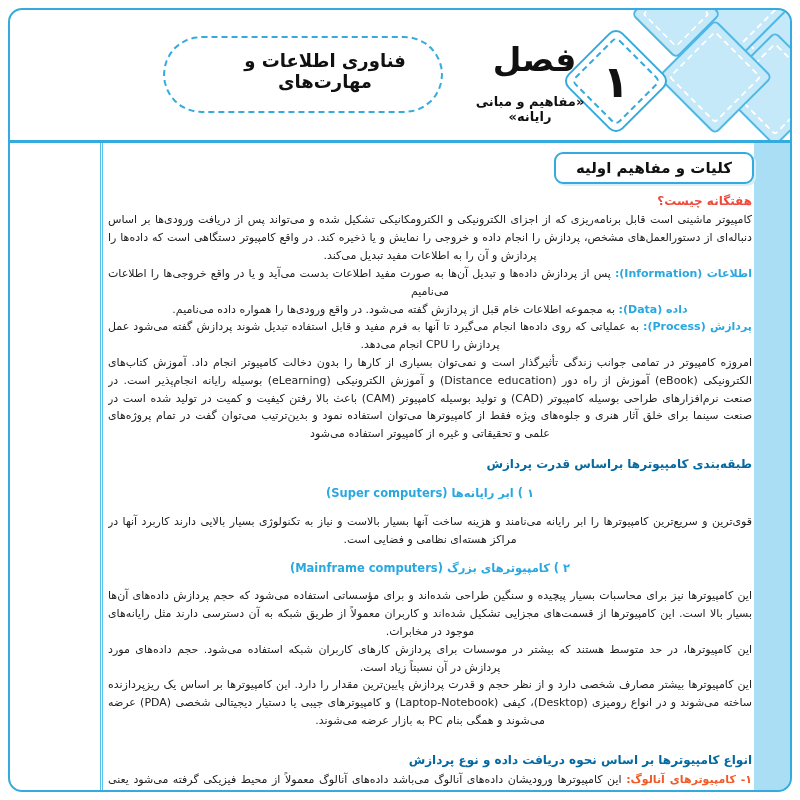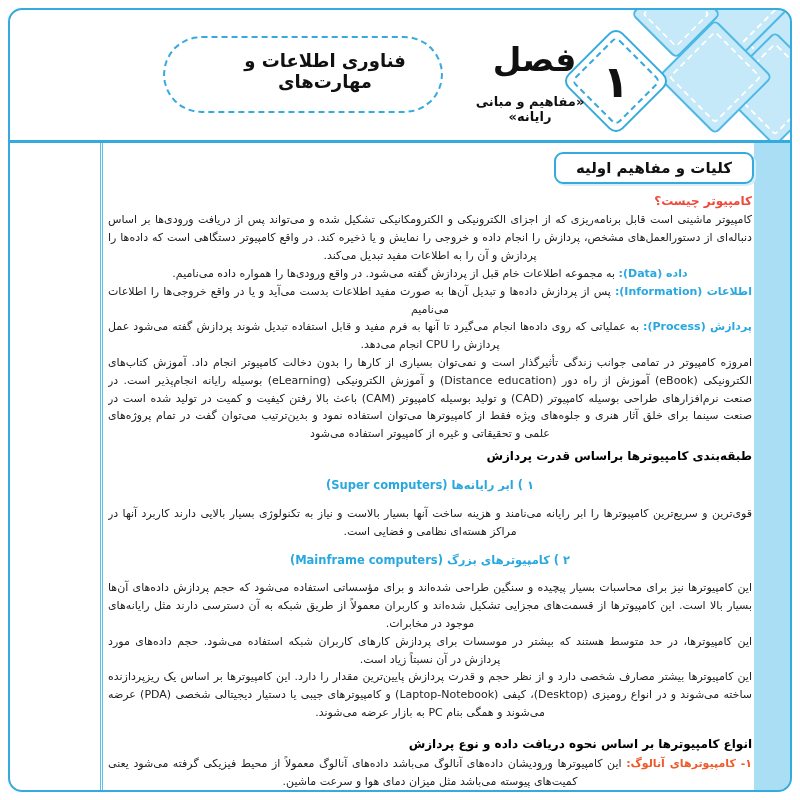--- a/index.html
+++ b/index.html
@@ -84,22 +84,22 @@
     position:absolute; top:192px; bottom:12px; left:108px; right:48px;
     direction:rtl; color:#1d1d1f; font-size:11px; line-height:1.62;
     z-index:3; overflow:hidden;
   }
   .content p { margin:0; text-align:justify; text-align-last:center; }
   .content .h-red {
     color:#ee4a3b; font-weight:bold; font-size:12px; text-align:right;
     text-align-last:right; margin:0;
   }
   .content .h-blue {
-    color:#000000; font-weight:bold; font-size:12px; text-align:right;
-    text-align-last:right; margin:4px 0 1px;
+    color:#0369a1; font-weight:bold; font-size:12px; text-align:right;
+    text-align-last:right; margin:12px 0 1px;
   }
   .content .sub-blue {
     color:#29a8e0; font-weight:bold; font-size:11.5px; text-align:center;
     text-align-last:center; margin:10px 0;
   }
   .term { color:#29a8e0; font-weight:bold; }
   .num-orange { color:#f05a28; font-weight:bold; }
   .gap-md { height:9px; }
 </style>
 </head>
@@ -141,25 +141,25 @@
 
   <div class="side-band"></div>
   <div class="left-rule"></div>
 
   <div class="section-title-wrap">
     <div class="section-title">کلیات و مفاهیم اولیه</div>
   </div>
 
   <div class="content">
 
-    <p class="h-red">کامپیوتر چیست؟</p>
+    <p class="h-red">هفتگانه چیست؟</p>
     <p>کامپیوتر ماشینی است قابل برنامه‌ریزی که از اجزای الکترونیکی و الکترومکانیکی تشکیل شده و می‌تواند پس از دریافت ورودی‌ها بر اساس دنباله‌ای از دستورالعمل‌های مشخص، پردازش را انجام داده و خروجی را نمایش و یا ذخیره کند. در واقع کامپیوتر دستگاهی است که داده‌ها را پردازش و آن را به اطلاعات مفید تبدیل می‌کند.</p>
 
+    <p><span class="term">اطلاعات (Information):</span><span> پس از پردازش داده‌ها و تبدیل آن‌ها به صورت مفید اطلاعات بدست می‌آید و یا در واقع خروجی‌ها را اطلاعات می‌نامیم</span></p>
     <p><span class="term">داده (Data):</span><span> به مجموعه اطلاعات خام قبل از پردازش گفته می‌شود. در واقع ورودی‌ها را همواره داده می‌نامیم.</span></p>
-    <p><span class="term">اطلاعات (Information):</span><span> پس از پردازش داده‌ها و تبدیل آن‌ها به صورت مفید اطلاعات بدست می‌آید و یا در واقع خروجی‌ها را اطلاعات می‌نامیم</span></p>
     <p><span class="term">پردازش (Process):</span><span> به عملیاتی که روی داده‌ها انجام می‌گیرد تا آنها به فرم مفید و قابل استفاده تبدیل شوند پردازش گفته می‌شود عمل پردازش را CPU انجام می‌دهد.</span></p>
 
     <p>امروزه کامپیوتر در تمامی جوانب زندگی تأثیرگذار است و نمی‌توان بسیاری از کارها را بدون دخالت کامپیوتر انجام داد. آموزش کتاب‌های الکترونیکی (eBook) آموزش از راه دور (Distance education) و آموزش الکترونیکی (eLearning) بوسیله رایانه انجام‌پذیر است. در صنعت نرم‌افزارهای طراحی بوسیله کامپیوتر (CAD) و تولید بوسیله کامپیوتر (CAM) باعث بالا رفتن کیفیت و کمیت در تولید شده است در صنعت سینما برای خلق آثار هنری و جلوه‌های ویژه فقط از کامپیوترها می‌توان استفاده نمود و بدین‌ترتیب می‌توان گفت در تمام پروژه‌های علمی و تحقیقاتی و غیره از کامپیوتر استفاده می‌شود</p>
 
     <p class="h-blue">طبقه‌بندی کامپیوترها براساس قدرت پردازش</p>
 
     <p class="sub-blue">۱ ) ابر رایانه‌ها (Super computers)</p>
     <p>قوی‌ترین و سریع‌ترین کامپیوترها را ابر رایانه می‌نامند و هزینه ساخت آنها بسیار بالاست و نیاز به تکنولوژی بسیار بالایی دارند کاربرد آنها در مراکز هسته‌ای نظامی و فضایی است.</p>
 
     <p class="sub-blue">۲ ) کامپیوترهای بزرگ (Mainframe computers)</p>

